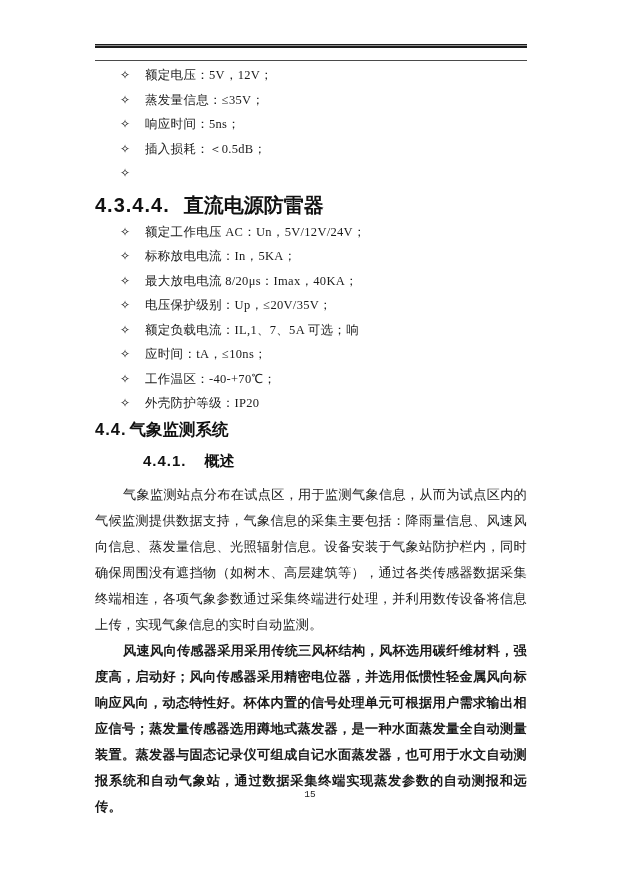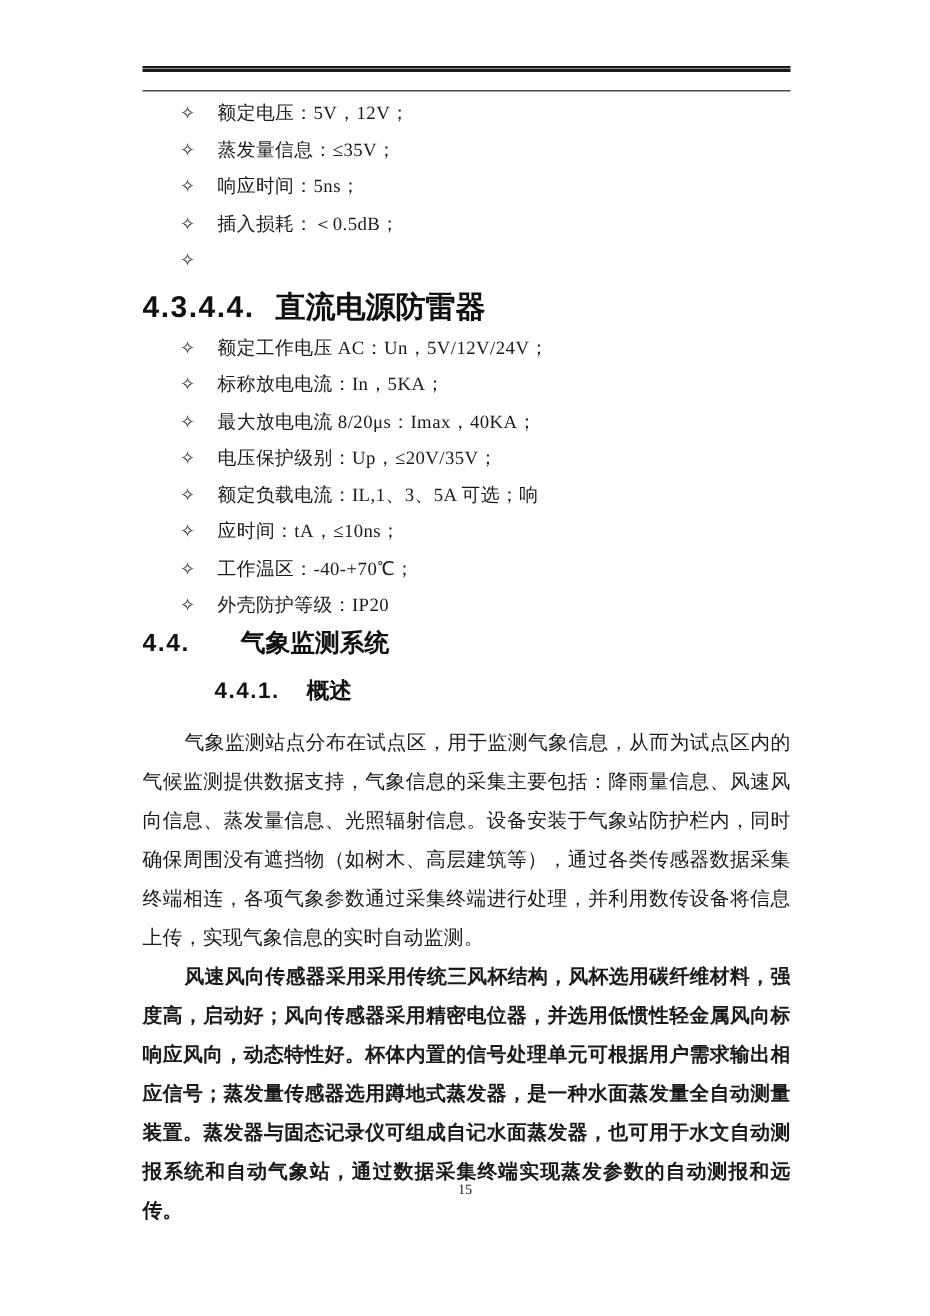--- a/index.html
+++ b/index.html
@@ -68,21 +68,21 @@
     margin-top: 9px;
     font-size: 20px;
     line-height: 20px;
   }
   .h-dc .h-num { margin-right: 14px; }
   .h-44 {
     margin-top: 2px;
     font-size: 16.5px;
     line-height: 22px;
   }
-  .h-44 .h-num { margin-right: 34px; }
+  .h-44 .h-num { margin-right: 3px; }
   .h-441 {
     margin-top: 10px;
     font-size: 15px;
     line-height: 21px;
     margin-left: 48px;
   }
   .h-441 .h-num { margin-right: 18px; }
 
   
   .para {
@@ -98,21 +98,21 @@
   .para-bold { font-weight: bold; font-family: Liberation Serif, serif; }
 
   
   .footer {
     position: absolute;
     top: 789px;
     left: 0;
     width: 100%;
     text-align: center;
     font-size: 9.5px;
-    font-family: Liberation Serif, serif;
+    font-family: Liberation Mono, monospace;
     color: #222222;
   }
 </style>
 </head>
 <body>
 
 <div class="page">
   <div class="content">
 
     <div class="rule-thick"></div>
@@ -156,21 +156,21 @@
       <div class="spec-item">
         <span class="bullet-icon">✧</span>
         <span class="spec-text">最大放电电流 8/20μs：Imax，40KA；</span>
       </div>
       <div class="spec-item">
         <span class="bullet-icon">✧</span>
         <span class="spec-text">电压保护级别：Up，≤20V/35V；</span>
       </div>
       <div class="spec-item">
         <span class="bullet-icon">✧</span>
-        <span class="spec-text">额定负载电流：IL,1、3、5A 可选；响</span>
+        <span class="spec-text">额定负载电流：IL,1、7、5A 可选；响</span>
       </div>
       <div class="spec-item">
         <span class="bullet-icon">✧</span>
         <span class="spec-text">应时间：tA，≤10ns；</span>
       </div>
       <div class="spec-item">
         <span class="bullet-icon">✧</span>
         <span class="spec-text">工作温区：-40-+70℃；</span>
       </div>
       <div class="spec-item">

